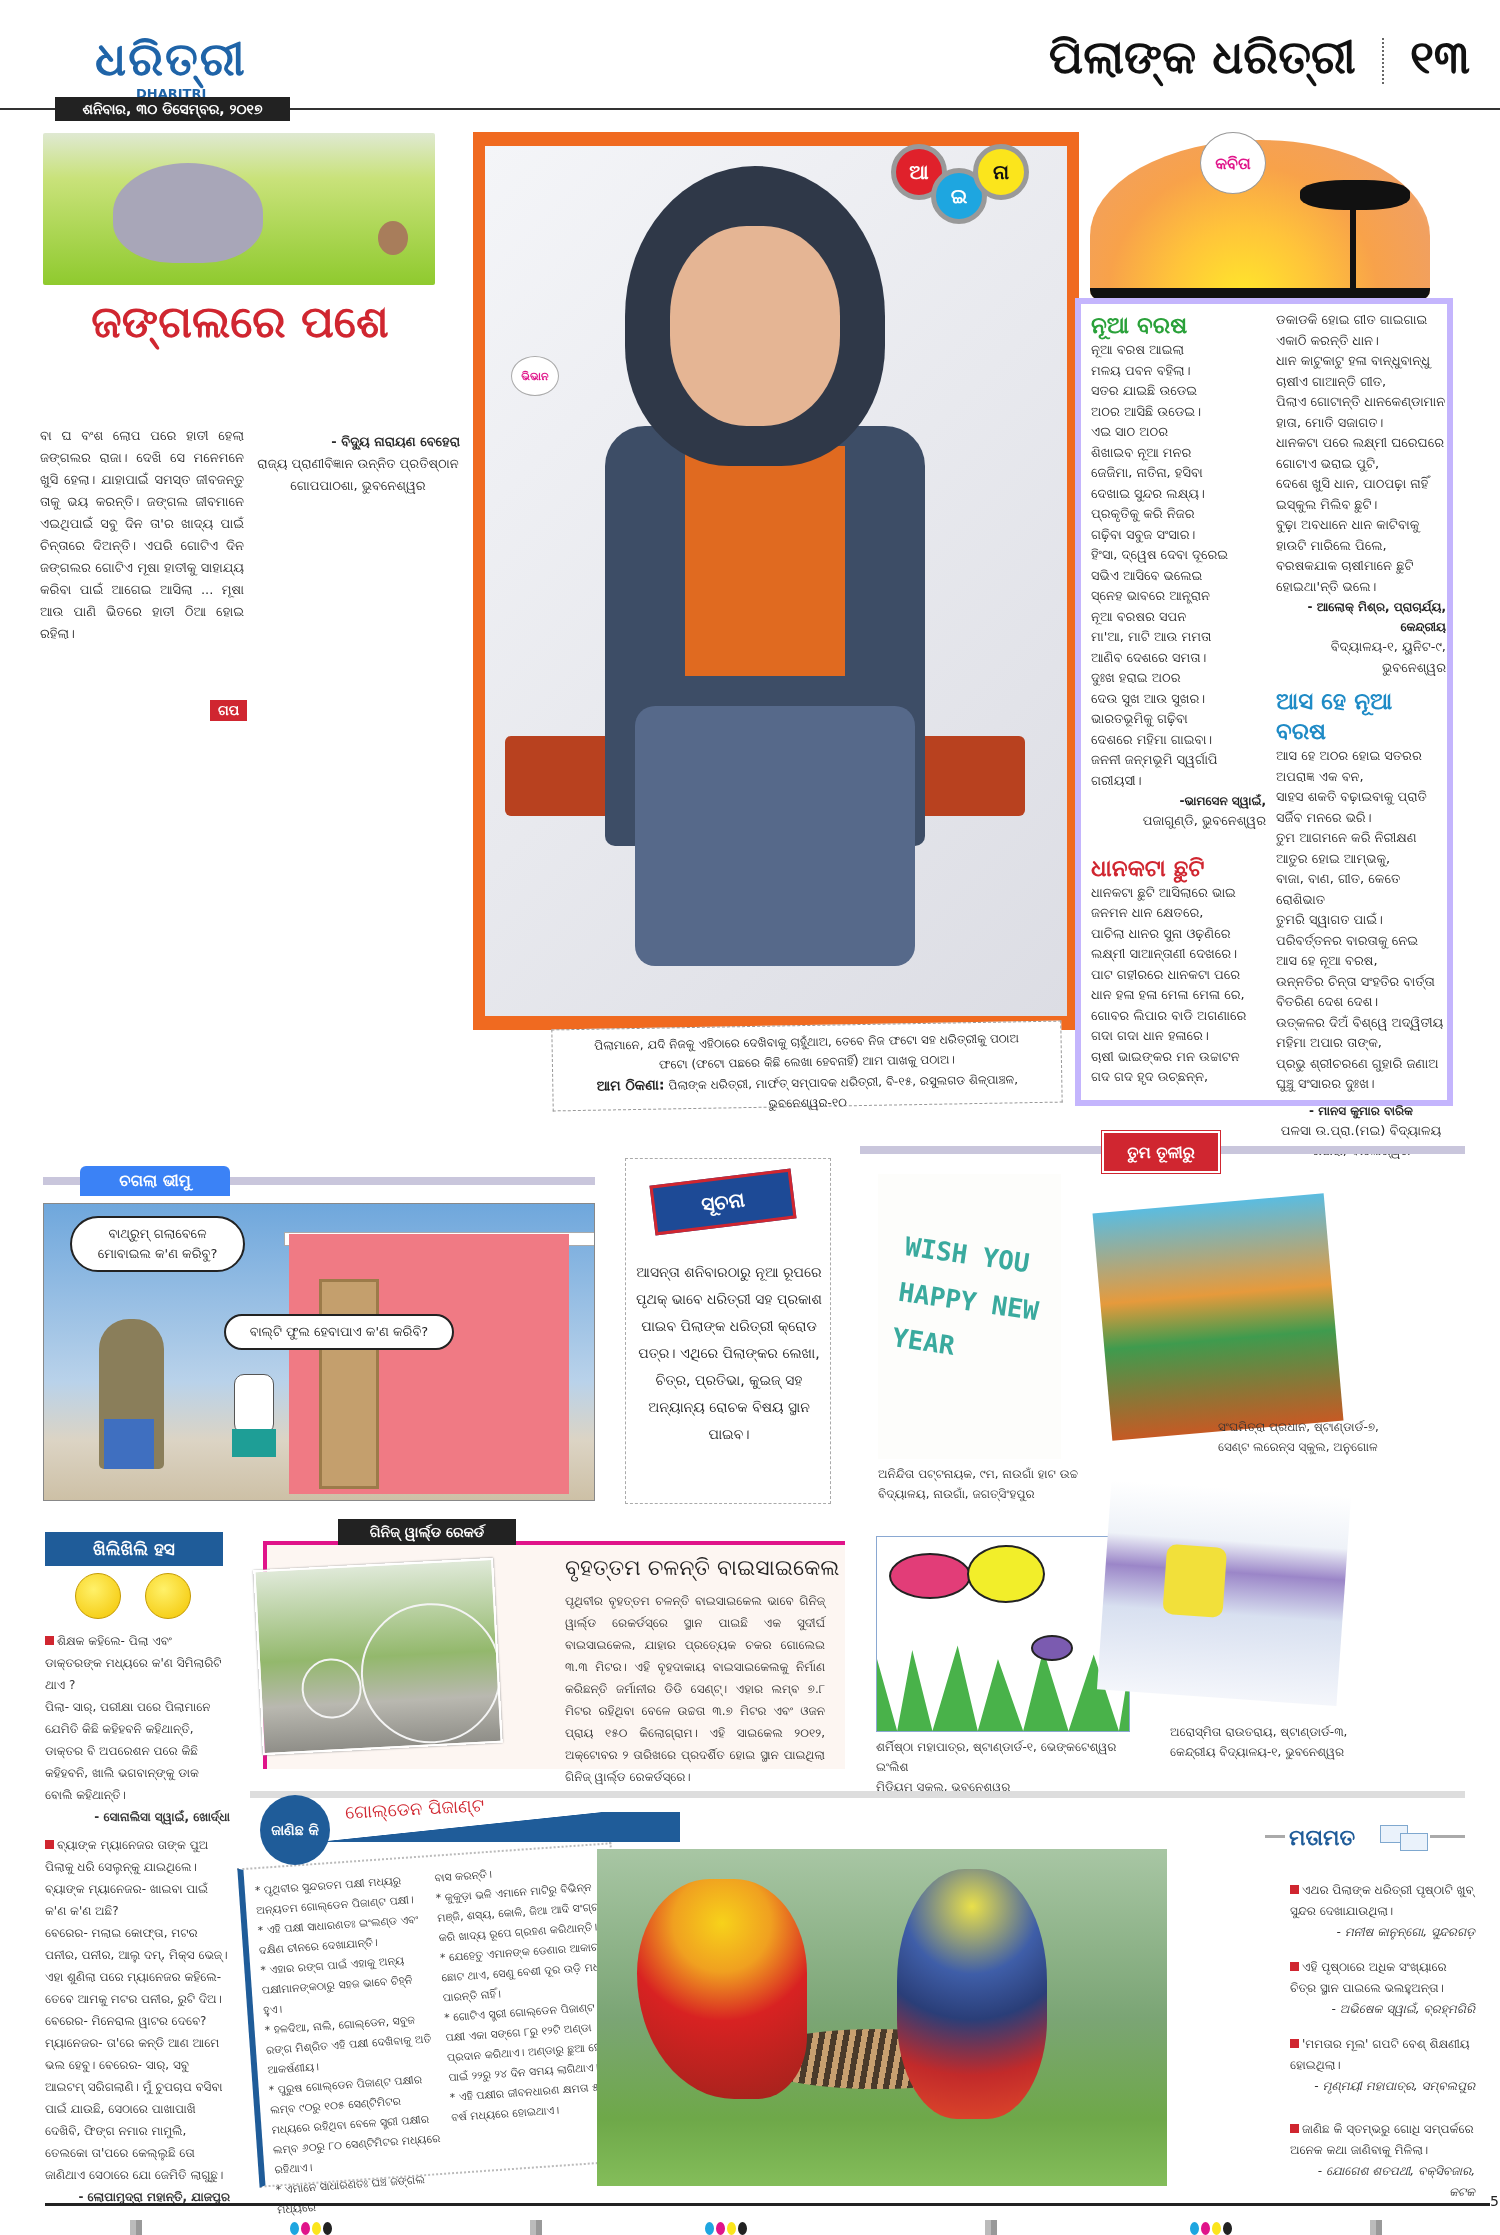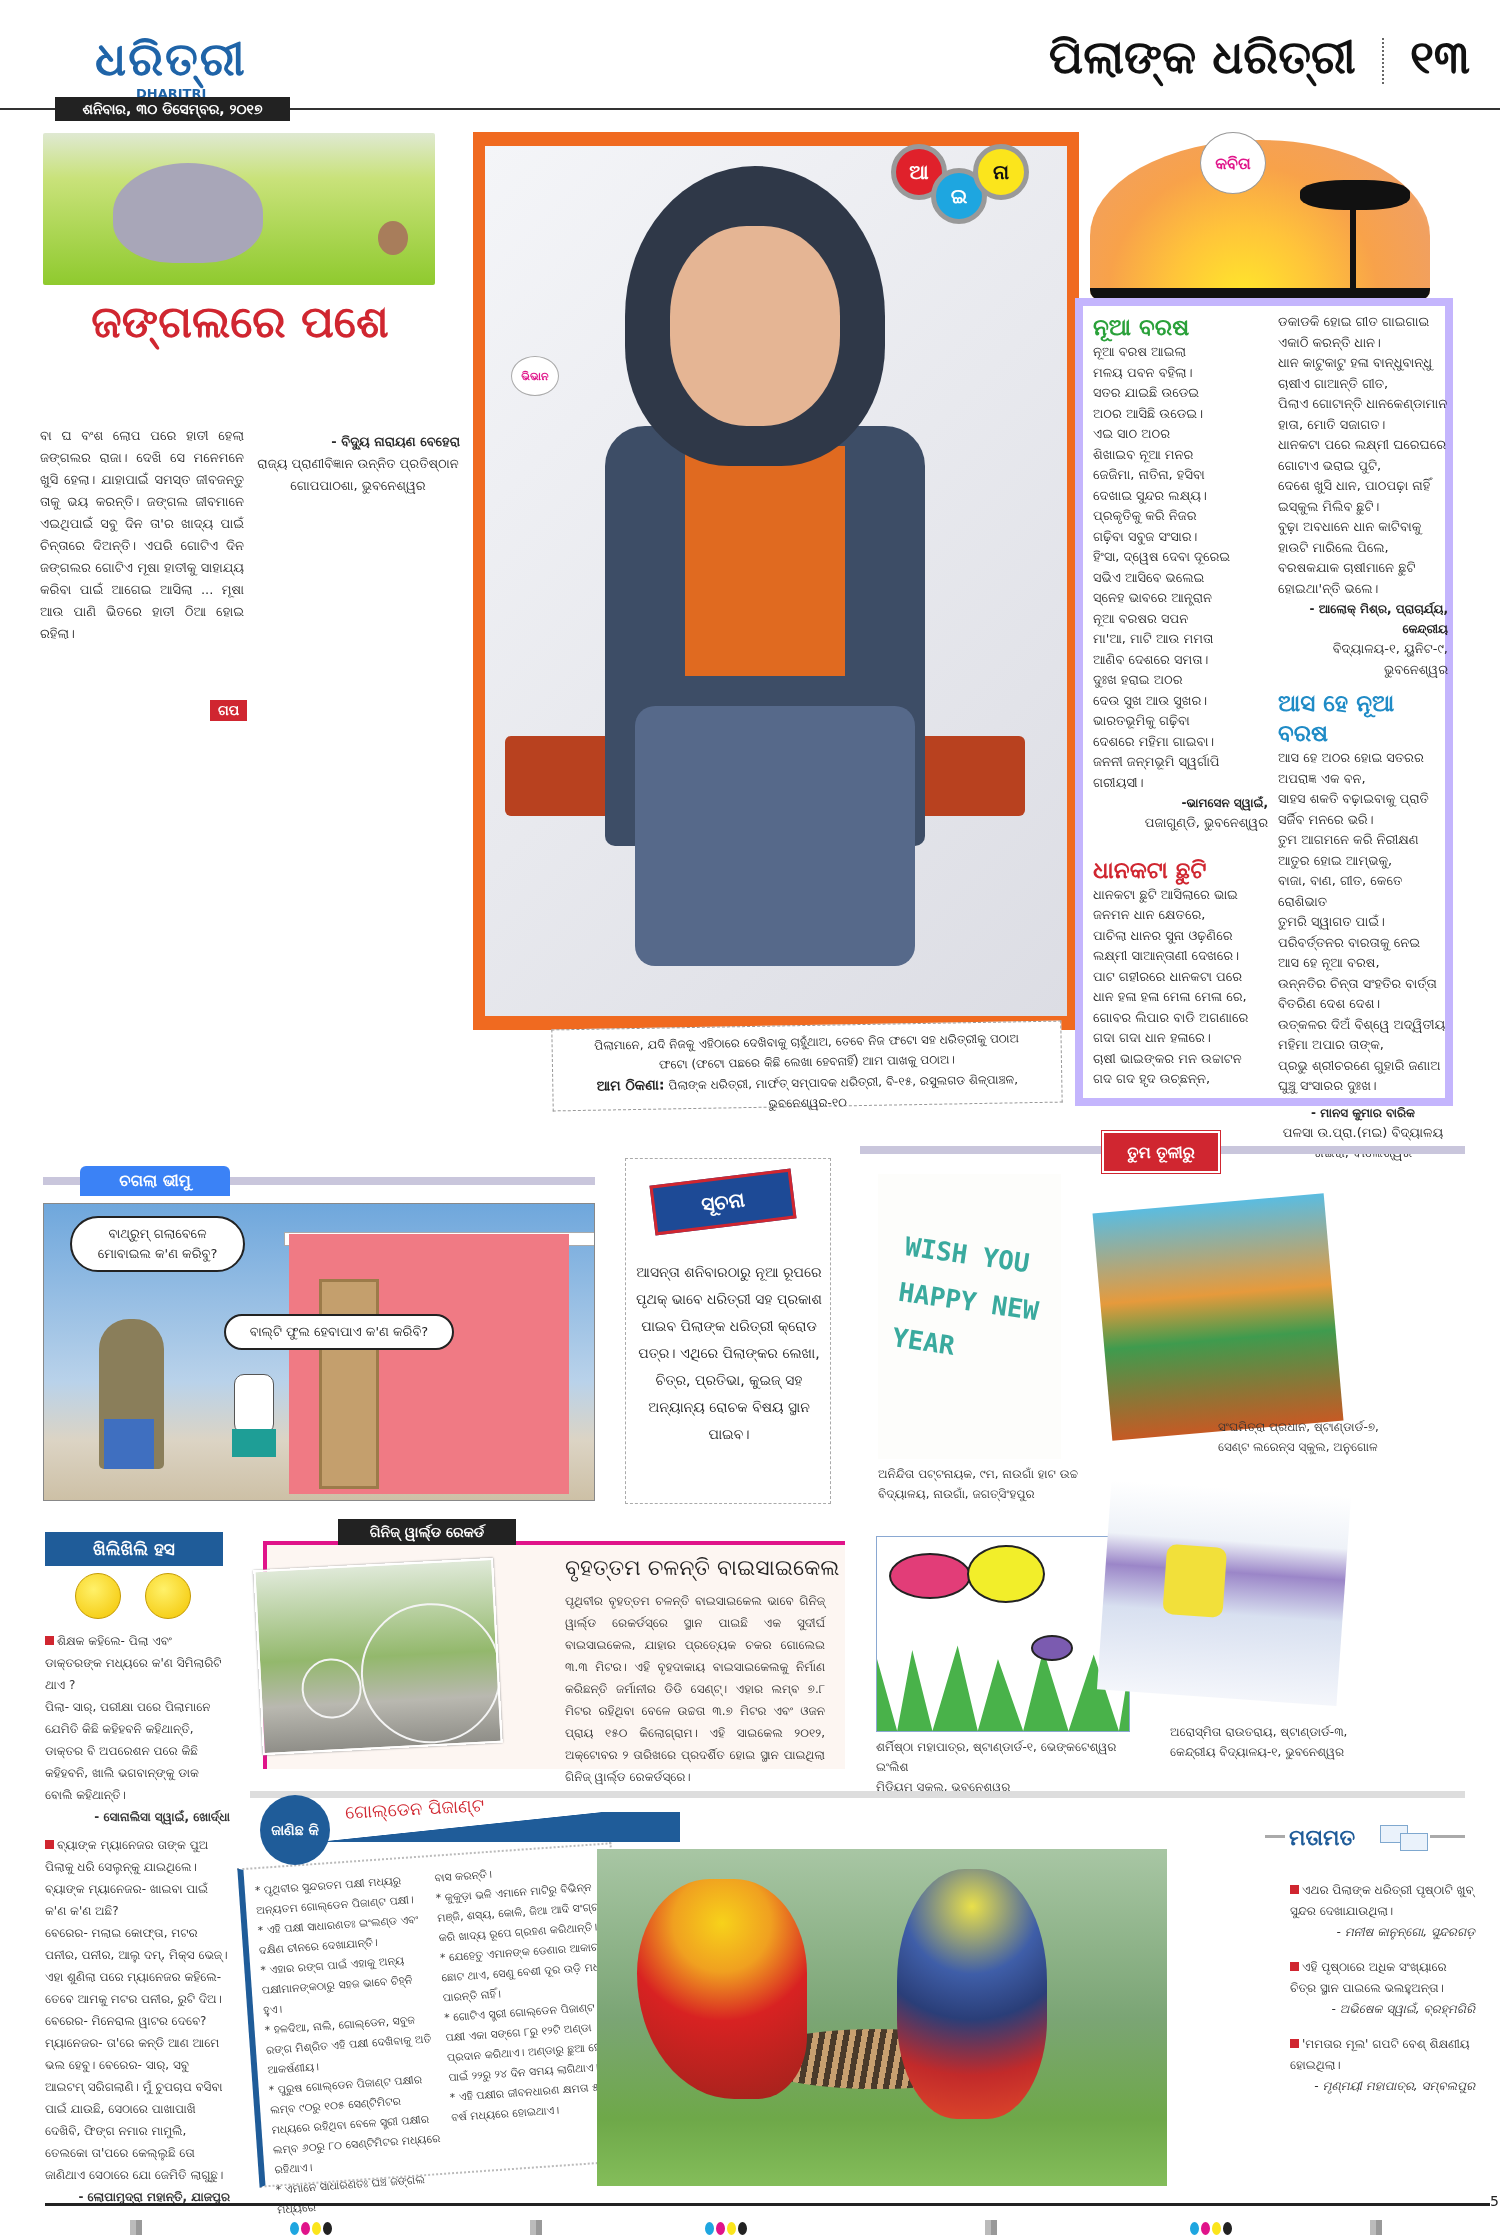--- a/index.html
+++ b/index.html
@@ -36,21 +36,21 @@
   .circle { position: absolute; width: 56px; height: 56px; border-radius: 50%; border: 5px solid #999; text-align: center; line-height: 46px; font-weight: bold; font-size: 20px; }
   .caption-box { left: 552px; top: 1025px; width: 510px; height: 82px; border: 1px dashed #999; background: #fff; transform: rotate(-1deg); padding: 6px 10px; font-size: 12px; line-height: 20px; text-align: center; }
   .caption-box b { font-size: 14px; }
 
   
   .sunset { left: 1090px; top: 140px; width: 340px; height: 160px; border-radius: 50% 50% 10px 10px / 60% 60% 10px 10px; background: radial-gradient(circle at 45% 100%, #ffe82a 0%, #ffc43a 30%, #f8a24a 55%, #f1a060 80%, #fbd8b8 100%); overflow: hidden; }
   .sunset .ground { position: absolute; left: 0; bottom: 0; width: 100%; height: 12px; background: #111; }
   .sunset .tree { position: absolute; left: 210px; top: 40px; width: 110px; height: 30px; background: #111; border-radius: 40%; }
   .sunset .trunk { position: absolute; left: 260px; top: 60px; width: 6px; height: 100px; background: #111; }
   .kabita { left: 1200px; top: 132px; width: 66px; height: 62px; border-radius: 50%; background: #fff; border: 1px solid #999; color: #e0148a; font-weight: bold; font-size: 16px; text-align: center; line-height: 62px; }
-  .poem-box { left: 1075px; top: 298px; width: 378px; height: 808px; border: 8px solid #c4b5fd; padding: 6px 10px; }
+  .poem-box { left: 1075px; top: 298px; width: 378px; height: 808px; border: 6px solid #c4b5fd; padding: 6px 10px; }
   .poem-title { font-size: 23px; font-weight: bold; line-height: 30px; }
   .poem-line { font-size: 13px; line-height: 20.5px; color: #2a2a2a; }
   .poem-author { font-size: 12px; font-weight: bold; line-height: 20px; }
   .poem-left { position: absolute; left: 10px; top: 6px; width: 175px; }
   .poem-right { position: absolute; left: 195px; top: 6px; width: 170px; }
 
   
   .hbar { height: 8px; background: #c9c6dc; }
   .red-tab { background: #3b82f6; color: #fff; font-weight: bold; font-size: 16px; text-align: center; border-radius: 6px 6px 0 0; }
 
@@ -387,20 +387,24 @@
       <div class="mata-author">- ମନୀଷ କାନୁନ୍‌ଗୋ, ସୁନ୍ଦରଗଡ଼</div>
     </div>
     <div style="margin-bottom: 14px;">
       <div class="mata-item"><span class="red-sq"></span>ଏହି ପୃଷ୍ଠାରେ ଅଧିକ ସଂଖ୍ୟାରେ ଚିତ୍ର ସ୍ଥାନ ପାଇଲେ ଭଲହୁଅନ୍ତା।</div>
       <div class="mata-author">- ଅଭିଷେକ ସ୍ୱାଇଁ, ବ୍ରହ୍ମଗିରି</div>
     </div>
     <div style="margin-bottom: 22px;">
       <div class="mata-item"><span class="red-sq"></span>'ମମତାର ମୂଲ' ଗପଟି ବେଶ୍ ଶିକ୍ଷଣୀୟ ହୋଇଥିଲା।</div>
       <div class="mata-author">- ମୃଣ୍ମୟୀ ମହାପାତ୍ର, ସମ୍ବଲପୁର</div>
     </div>
+    <div style="margin-bottom: 14px;">
+      <div class="mata-item"><span class="red-sq"></span>ଜାଣିଛ କି ସ୍ତମ୍ଭରୁ ଗୋଧି ସମ୍ପର୍କରେ ଅନେକ କଥା ଜାଣିବାକୁ ମିଳିଲା।</div>
+      <div class="mata-author">- ଯୋଗେଶ ଶତପଥୀ, ବକ୍ସିବଜାର, କଟକ</div>
+    </div>
   </div>
 
 <div class="abs bottom-rule"></div>
 <div class="abs page-num">5</div>
 <div class="grey-sq" style="left:130px;"></div>
 <div class="cmyk" style="left:290px;">
     <div class="dot" style="background: rgb(30, 166, 224);"></div>
     <div class="dot" style="background: rgb(224, 20, 138);"></div>
     <div class="dot" style="background: rgb(251, 229, 28);"></div>
     <div class="dot" style="background: rgb(34, 34, 34);"></div>

